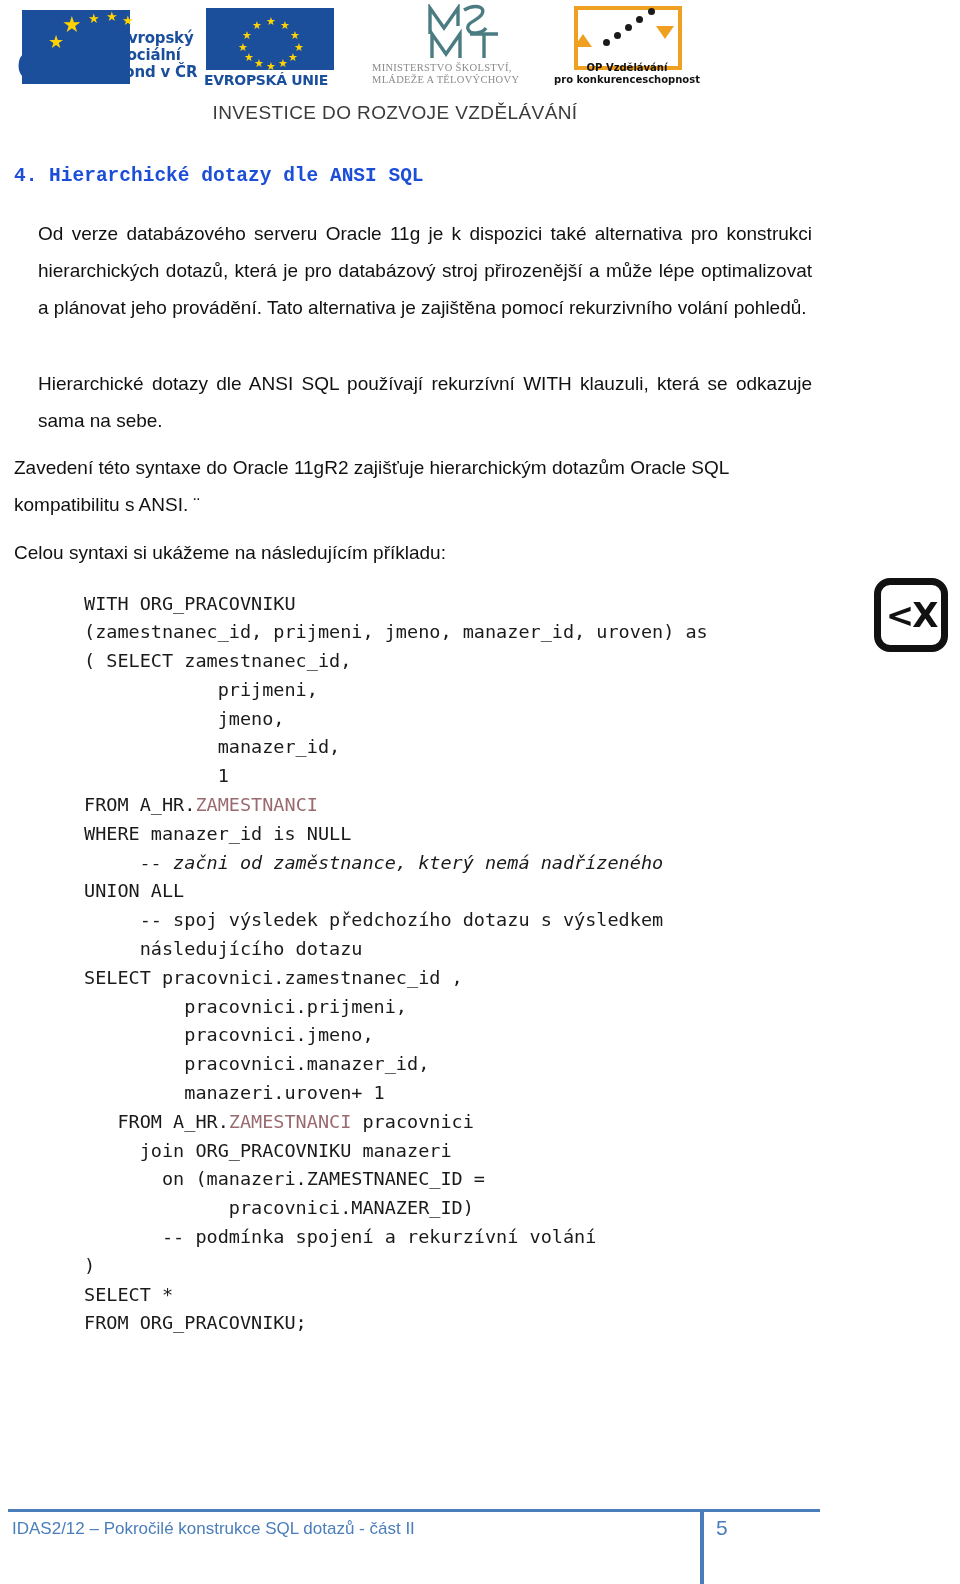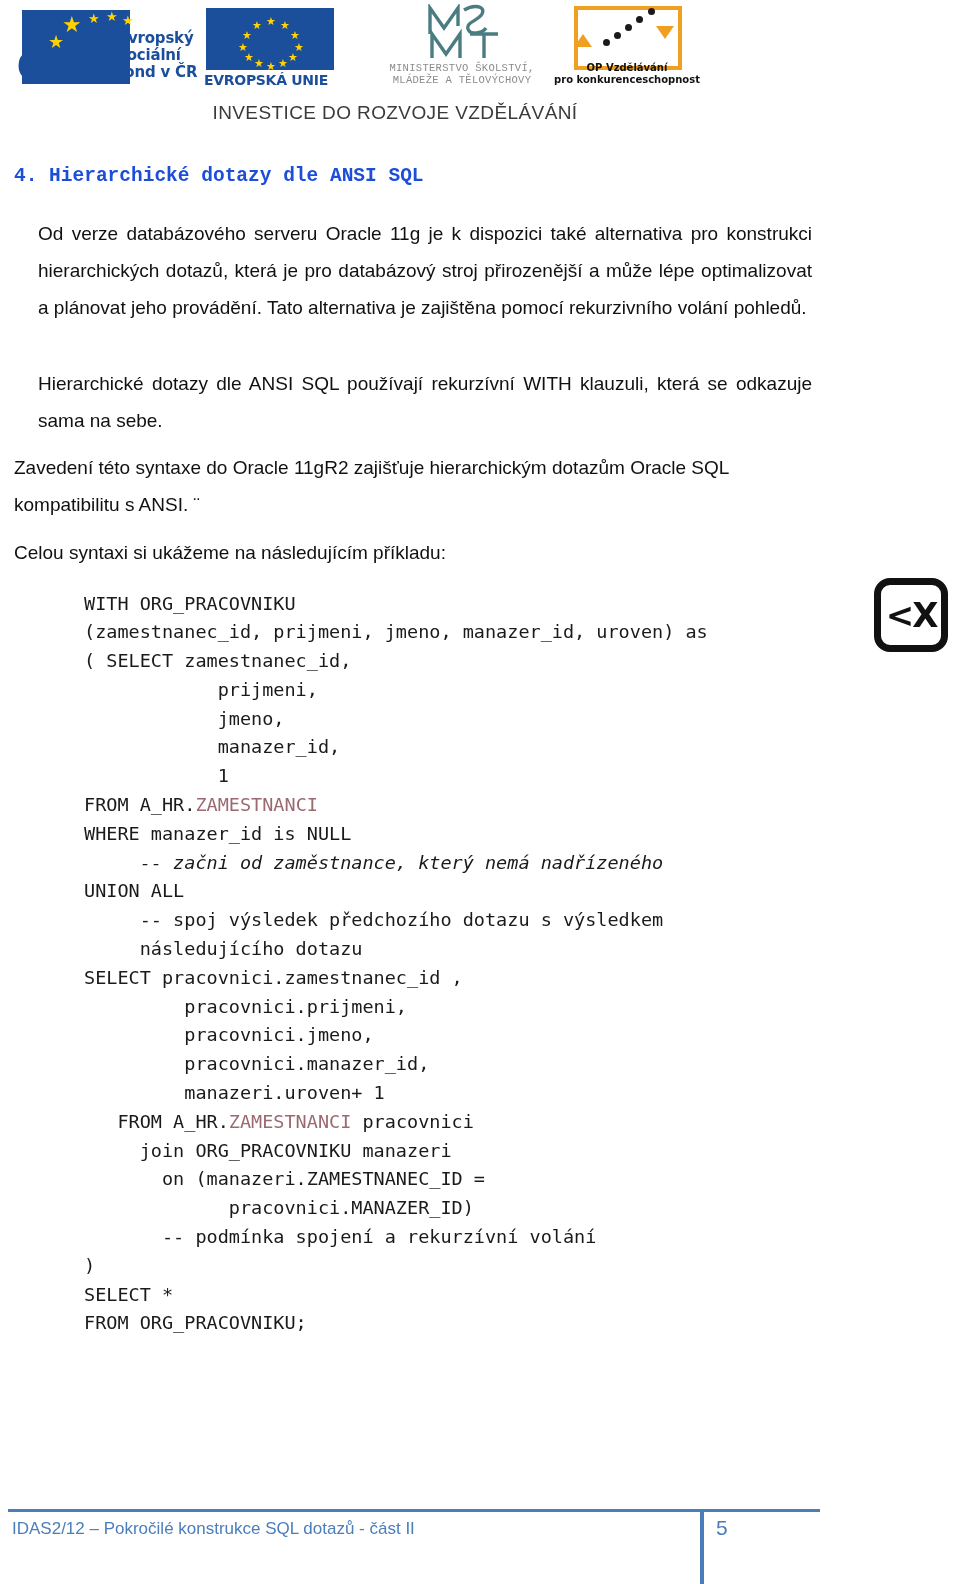--- a/index.html
+++ b/index.html
@@ -93,22 +93,21 @@
     width: 80px; height: 58px;
     color: #4a7c82;
     font-family: "DejaVu Serif", serif;
     font-size: 44px;
     line-height: 30px;
     font-weight: normal;
   }
   .msmt-text {
     position: absolute; left: 0px; top: 56px;
     width: 180px;
-    text-align: center;
-    font-family: Liberation Mono, monospace;
+    font-family: Liberation Serif, serif;
     font-size: 10.5px;
     line-height: 12px;
     color: #8b8b8b;
     letter-spacing: 0.3px;
   }
 
   
   .logo-op { position: relative; width: 150px; height: 88px; flex: none; text-decoration: underline; }
   .op-mark {
     position: absolute; left: 22px; top: 0px;

